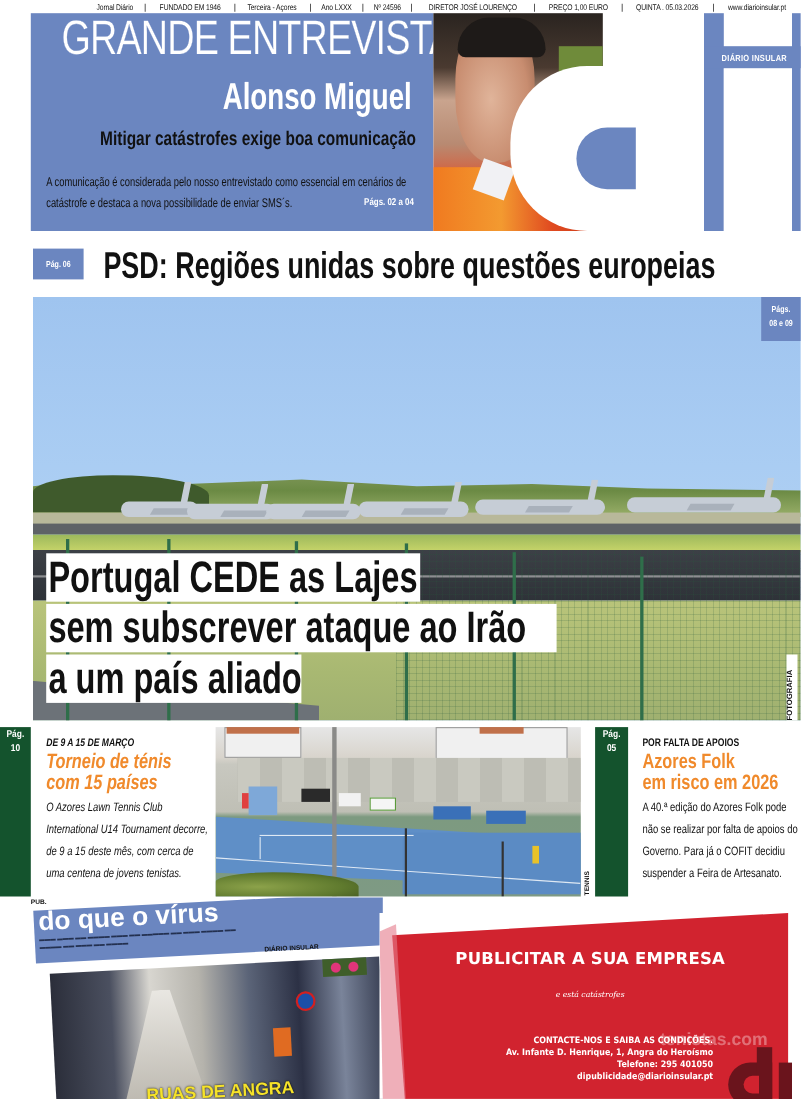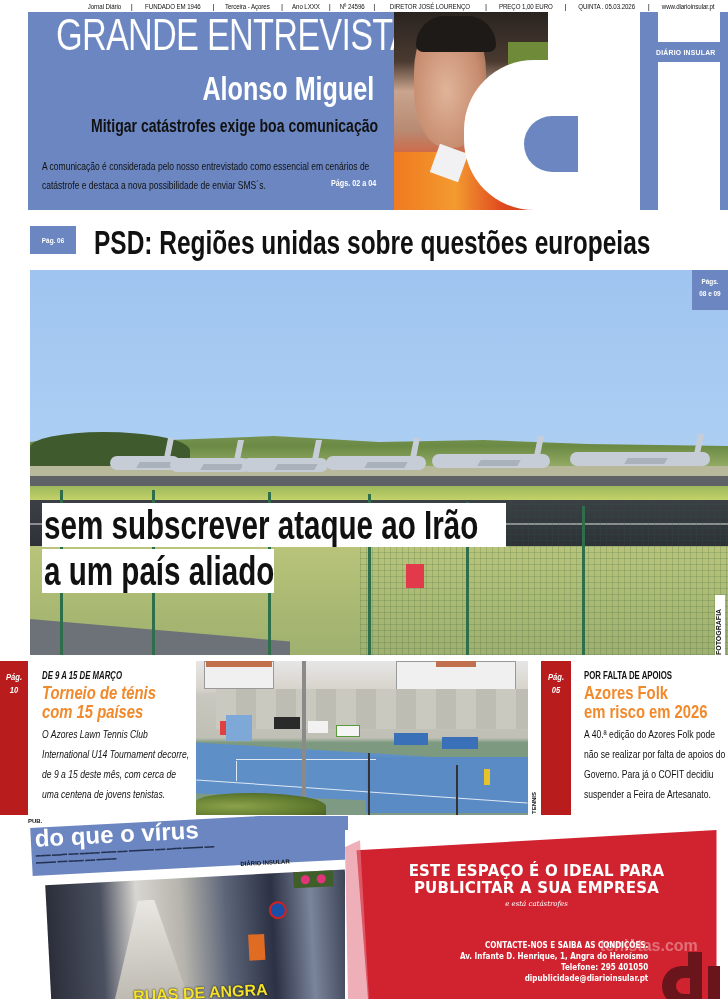--- a/index.html
+++ b/index.html
@@ -135,22 +135,22 @@
   .headline-main .l2 { width: 232px; }
   .headline-main .l3 { width: 464px; }
 
   .photo-credit {
     position: absolute; left: 715px; top: 595px; width: 10px; height: 60px;
     writing-mode: vertical-rl; transform: rotate(180deg); font-size: 7px; color: #111; background: #fff; font-weight: bold;
   }
 
   
   .story-badge {
-    position: absolute; width: 28px; background: #b91c1c; color: #fff; font-size: 9px; font-weight: bold;
-    text-align: center; line-height: 13px; padding-top: 10px; font-style: italic;
+    position: absolute; width: 28px; background: #14532d; color: #fff; font-size: 9px; font-weight: bold;
+    text-align: center; line-height: 13px; 
   }
   .story-badge span { display: block; transform: scaleX(0.85); }
   .story {
     position: absolute; font-family: "Liberation Sans", sans-serif;
   }
   .story .kicker { font-size: 10px; font-weight: bold; color: #111; white-space: nowrap; transform: scaleX(0.78); transform-origin: left top; line-height: 12px; }
   .story .title { font-size: 19px; font-weight: bold; color: #f08a2c; line-height: 19px; white-space: nowrap; transform: scaleX(0.78); transform-origin: left top; margin-top: 1px; }
   .story .body { font-size: 11px; line-height: 20px; color: #111; transform: scaleX(0.78); transform-origin: left top; margin-top: 3px; }
 
   .tennis-photo { position: absolute; left: 196px; top: 661px; width: 332px; height: 154px; overflow: hidden;
@@ -293,20 +293,21 @@
   <div class="fence-post" style="left:338px; top:224px; height:161px;"></div>
   <div class="fence-post" style="left:436px; top:232px; height:153px;"></div>
   <div class="fence-post" style="left:552px; top:236px; height:149px;"></div>
   <div class="sign"></div>
 </div>
 <div class="pages-badge-main">
   <span>Págs.</span>
   <span>08 e 09</span>
 </div>
 <div class="headline-main">
+  <div class="line l1"><span>Portugal CEDE as Lajes</span></div>
   <div class="line l3"><span>sem subscrever ataque ao Irão</span></div>
   <div class="line l2"><span>a um país aliado</span></div>
 </div>
 <div class="photo-credit">FOTOGRAFIA</div>
 
 <div class="story-badge" style="left:0; top:661px; height:154px;">
   <span>Pág.</span>
   <span>10</span>
 </div>
 <div class="story" style="left:42px; top:670px; width:150px;font-style:italic;">
@@ -375,21 +376,20 @@
           <div>DESINFETADAS</div>
         </div>
     </div>
   </div>
 </div>
 
 <div class="ad">
   <div class="ad-red"></div>
   <div class="ad-red-light"></div>
   <div class="ad-title">
-    <div>ESTE ESPAÇO É O IDEAL PARA</div>
     <div>PUBLICITAR A SUA EMPRESA</div>
   </div>
   <div class="ad-sub">e está catástrofes</div>
   <div class="watermark">tenistas.com</div>
   <div class="ad-contact">
     <div>CONTACTE-NOS E SAIBA AS CONDIÇÕES.</div>
     <div>Av. Infante D. Henrique, 1, Angra do Heroísmo</div>
     <div>Telefone: 295 401050</div>
     <div>dipublicidade@diarioinsular.pt</div>
   </div>

